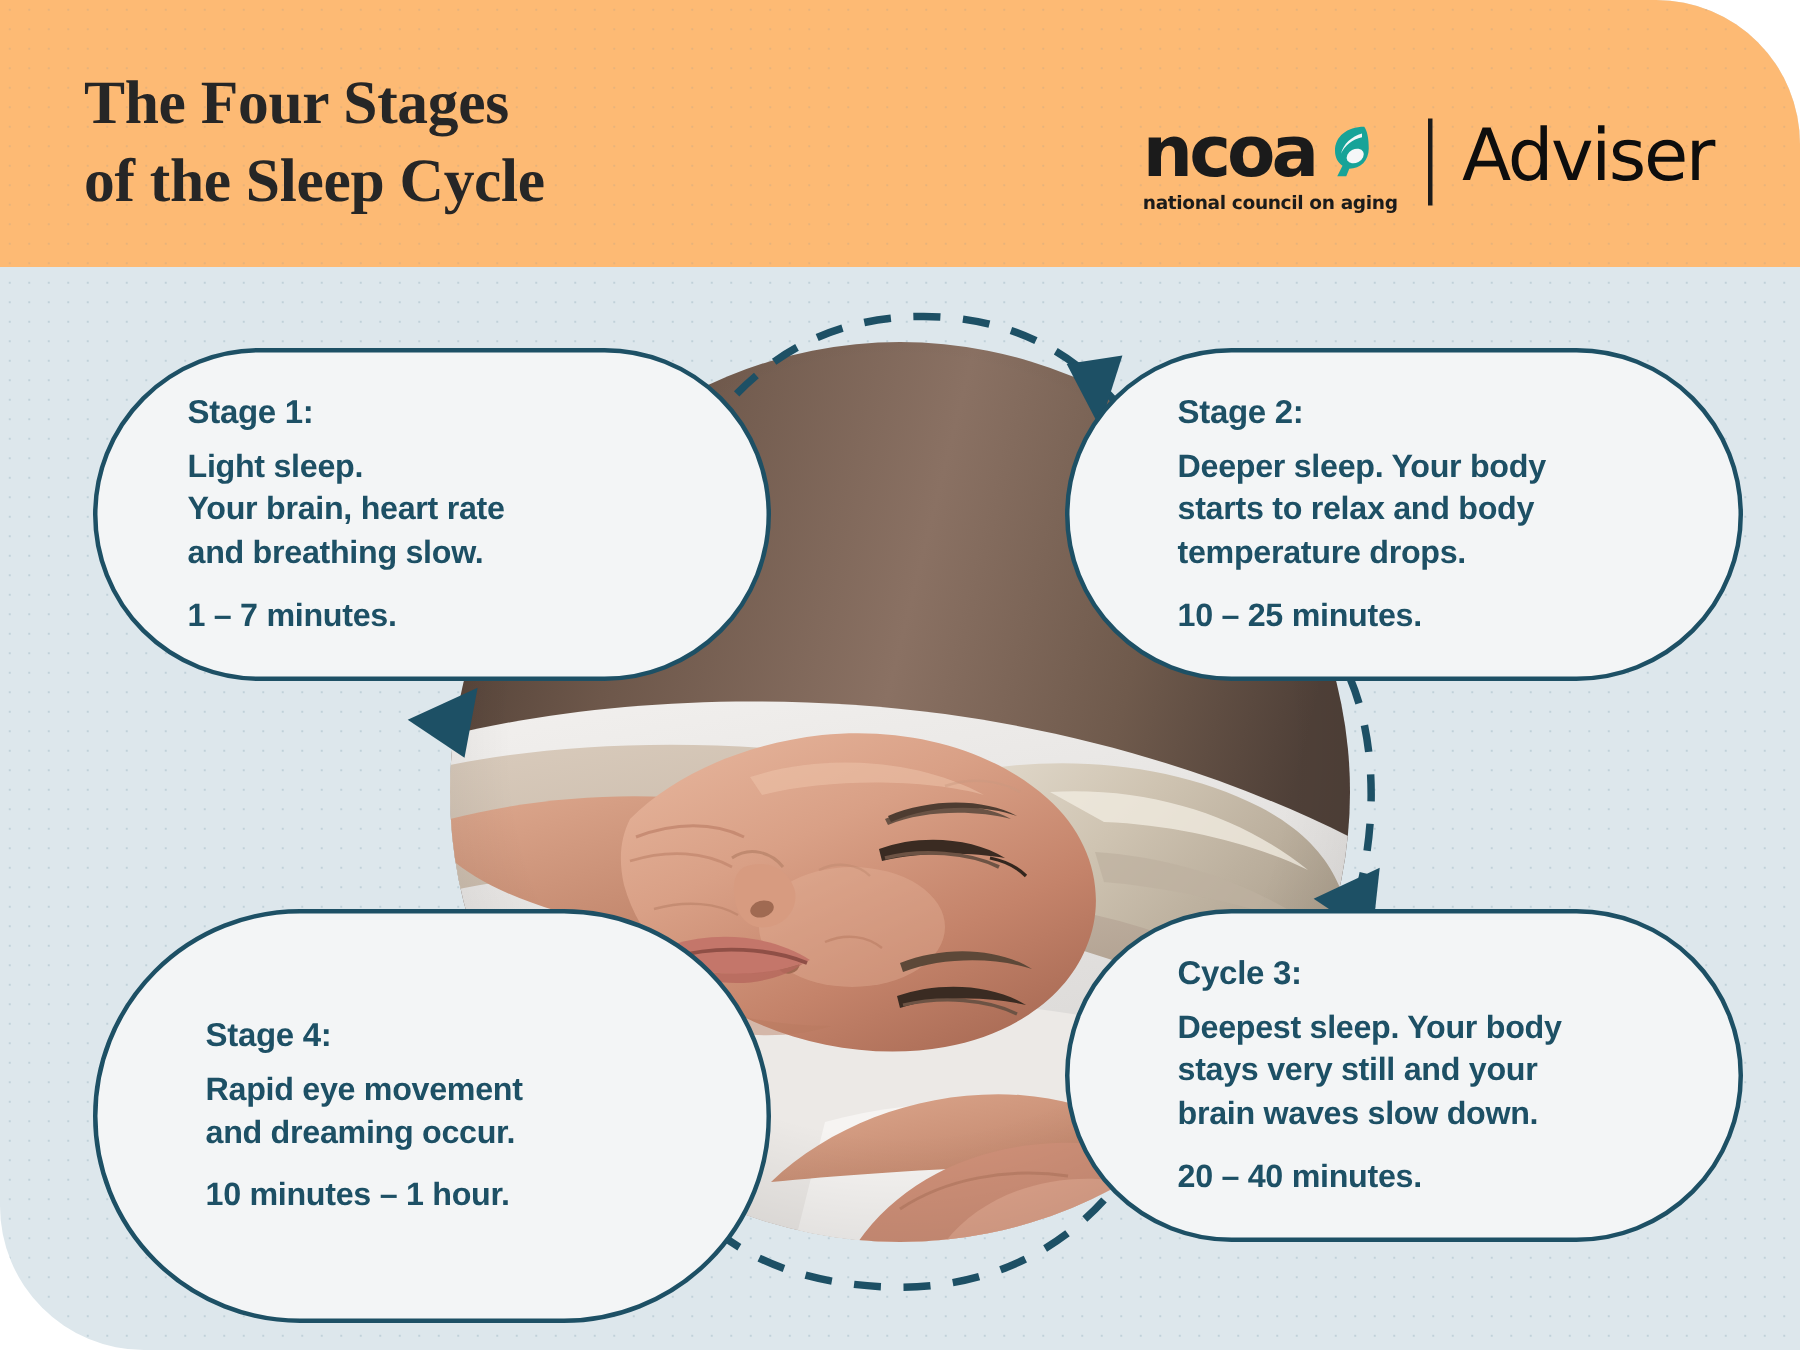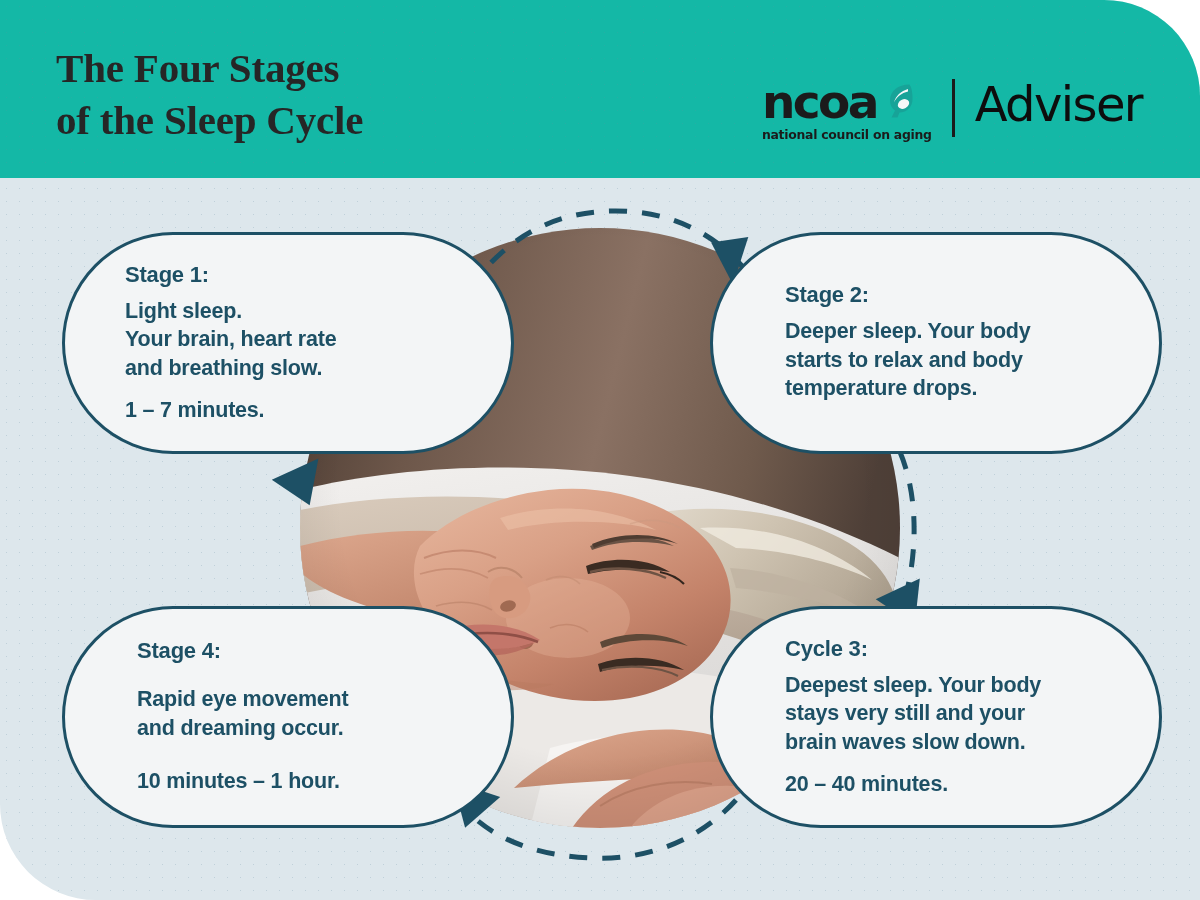--- a/index.html
+++ b/index.html
@@ -34,21 +34,21 @@
     background-size: 13px 13px;
     pointer-events: none;
   }
 
   
   #header {
     position: absolute;
     left: 0; top: 0;
     width: 1200px;
     height: 178px;
-    background: #14b8a6;
+    background: #fdba74;
   }
   #header .dots {
     position: absolute;
     inset: 0;
     background-image:
       radial-gradient(rgba(120,140,155,0.16) 0.9px, transparent 1px);
     background-size: 13px 13px;
   }
   #title {
     position: absolute;
@@ -177,21 +177,21 @@
     font-weight: bold;
     color: #1d5065;
     letter-spacing: -0.2px;
     margin: 15px 0 0 0;
     line-height: 1.2;
   }
 
   #card-stage1 { left: 62px;  top: 232px; width: 452px; height: 222px; padding-left: 60px; }
   #card-stage2 { left: 710px; top: 232px; width: 452px; height: 222px; padding-left: 72px; }
   #card-stage3 { left: 710px; top: 606px; width: 452px; height: 222px; padding-left: 72px; }
-  #card-stage4 { left: 62px;  top: 606px; width: 452px; height: 222px; padding-left: 72px; gap: 12px; }
+  #card-stage4 { left: 62px;  top: 606px; width: 452px; height: 276px; padding-left: 72px; }
 </style>
 </head>
 <body>
 
 <div id="canvas">
   <div id="plate">
     <div class="dots"></div>
 
     <div id="header">
       <div class="dots"></div>
@@ -357,20 +357,21 @@
 Your brain, heart rate
 and breathing slow.</p>
       <p class="card-duration">1 – 7 minutes.</p>
     </div>
 
     <div class="card" id="card-stage2">
       <p class="card-title">Stage 2:</p>
       <p class="card-body">Deeper sleep. Your body
 starts to relax and body
 temperature drops.</p>
+      <p class="card-duration">10 – 25 minutes.</p>
     </div>
 
     <div class="card" id="card-stage3">
       <p class="card-title">Cycle 3:</p>
       <p class="card-body">Deepest sleep. Your body
 stays very still and your
 brain waves slow down.</p>
       <p class="card-duration">20 – 40 minutes.</p>
     </div>
 

